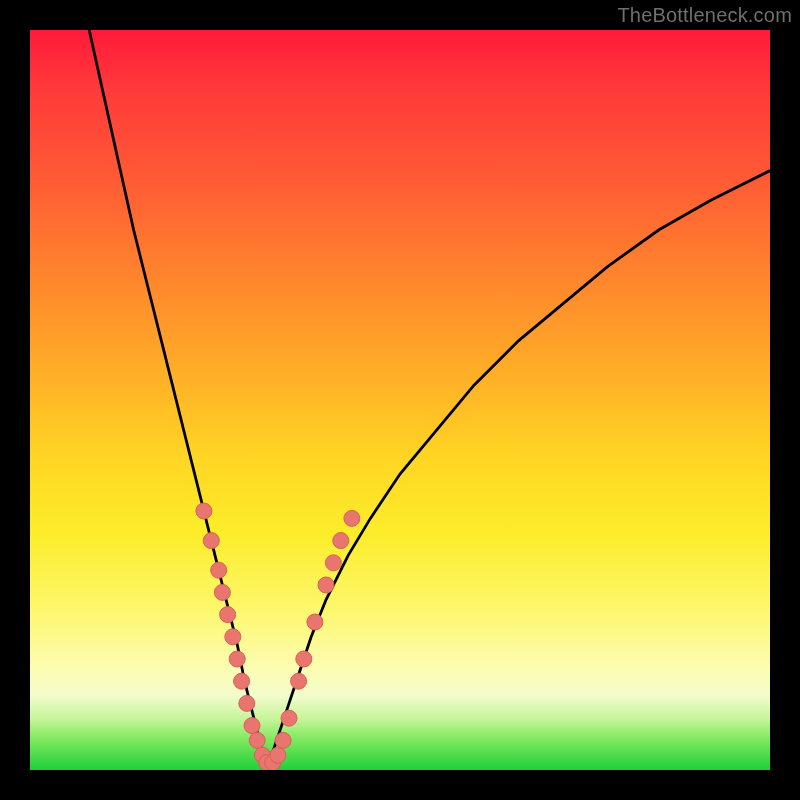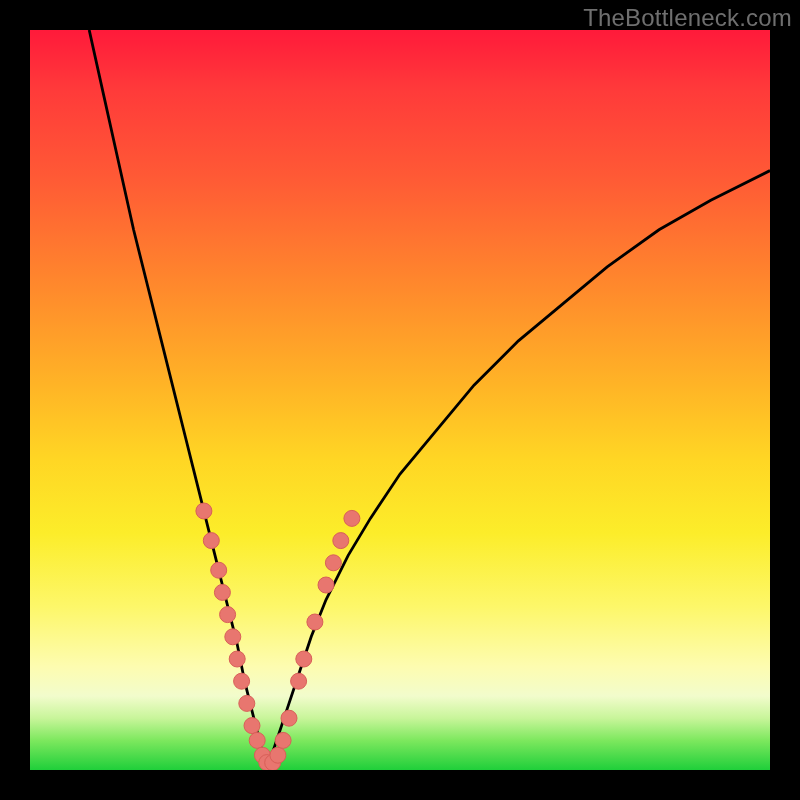--- a/index.html
+++ b/index.html
@@ -39,21 +39,21 @@
       #f2fccc 90%,
       #c8f59a 93%,
       #7de85e 96%,
       #1fcf3a 100%);
   }
   .watermark {
     position: absolute;
     top: 4px;
     right: 8px;
     color: #6f6f6f;
-    font-size: 24px;
+    font-size: 20px;
     font-weight: 500;
     letter-spacing: 0.2px;
     user-select: none;
   }
   svg.curve {
     position: absolute;
     top: 0;
     left: 0;
     width: 740px;
     height: 740px;

